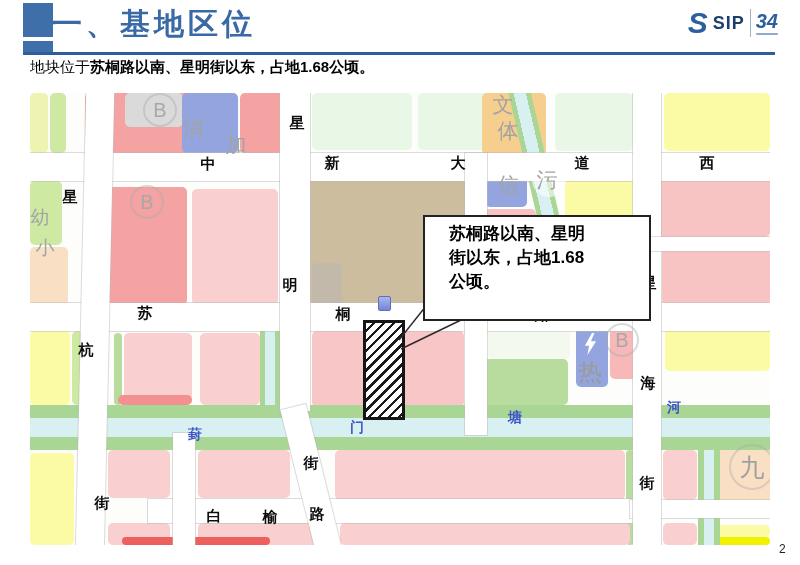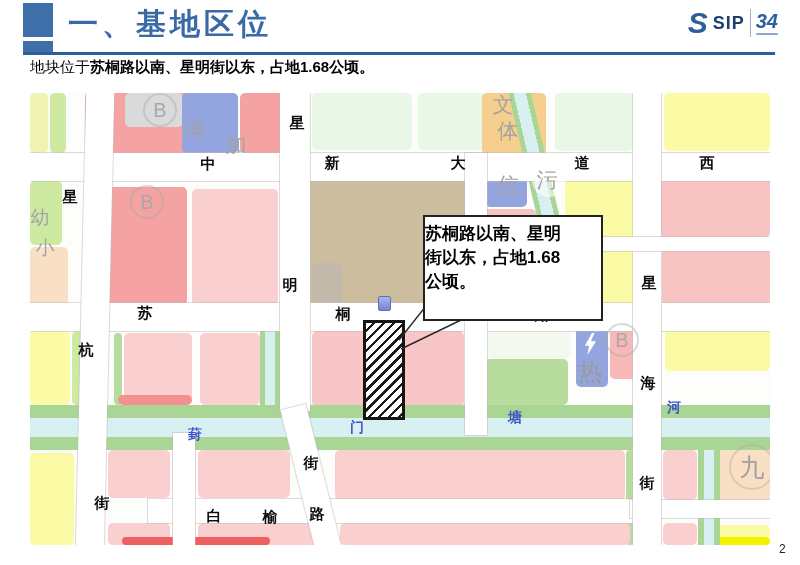--- a/index.html
+++ b/index.html
@@ -4,21 +4,21 @@
 <style>
   html,body{margin:0;padding:0;background:#fff;}
   .slide{position:relative;width:800px;height:565px;background:#ffffff;
          font-family:"Liberation Sans",sans-serif;overflow:hidden;}
 
   
   .hdr-bullet{position:absolute;left:23px;top:3px;width:30px;height:49px;}
   .hdr-bullet i{position:absolute;left:0;width:30px;background:#3f6fa8;display:block;}
   .hdr-bullet i:first-child{top:0;height:34px;}
   .hdr-bullet i:last-child{top:38px;height:11px;}
-  .title{position:absolute;left:68px;top:4px;margin:0;font-size:30px;letter-spacing:4px;
+  .title{position:absolute;left:52px;top:4px;margin:0;font-size:30px;letter-spacing:4px;
          font-weight:bold;color:#3a6aa6;}
   .hdr-line{position:absolute;left:23px;top:52px;width:752px;height:3px;background:#2e5d9c;}
   .logo{position:absolute;right:22px;top:8px;display:flex;align-items:center;gap:5px;}
   .logo-s{font-size:30px;font-weight:bold;font-style:italic;color:#2d5f9f;line-height:1;}
   .logo-name{font-size:18px;font-weight:bold;color:#1d3f6e;letter-spacing:1px;}
   .logo-div{width:1px;height:28px;background:#9bb0c9;}
   .logo-anniv{font-size:20px;font-weight:bold;font-style:italic;color:#2d5f9f;line-height:1;}
   .logo-anniv::after{content:"";display:block;height:2px;background:#8fa8cc;margin-top:2px;border-radius:2px;}
 
   .subtitle{position:absolute;left:30px;top:58px;margin:0;font-size:15px;color:#000;text-align:center;}
@@ -41,21 +41,21 @@
   .k-G{font-size:25px;color:#a0a0a0;width:42px;height:42px;border:2px solid rgba(170,170,170,.4);
        border-radius:50%;display:flex;align-items:center;justify-content:center;font-weight:normal;}
   .x-site-hatch{border:3px solid #151515;z-index:5;
        background:repeating-linear-gradient(135deg,#fdfdfd 0 4.5px,#1a1a1a 4.5px 7px);}
   .x-marker{background:linear-gradient(#aab6ee,#7586d2);border:1px solid #5f6fbf;border-radius:2px;z-index:5;}
   .x-bolt{background:#fff;z-index:5;
        clip-path:polygon(62% 0,18% 58%,44% 58%,34% 100%,88% 38%,56% 38%,78% 0);}
   .x-wcircle{background:rgba(255,255,255,.55);border-radius:50%;z-index:4;}
   #leads{position:absolute;left:0;top:0;z-index:7;}
   .callout{position:absolute;background:#ffffff;border:2px solid #222;z-index:8;
-       font-size:17px;font-weight:bold;color:#000;line-height:1.42;padding:5px 0;
+       font-size:17px;font-weight:bold;color:#000;line-height:1.42;padding:5px 24px;
        white-space:pre-line;}
   .pageno{position:absolute;left:779px;top:542px;font-size:12px;color:#222;}
 </style>
 </head>
 <body>
 
 <div class="slide">
   <div class="hdr-bullet">
       <i></i>
       <i></i>

